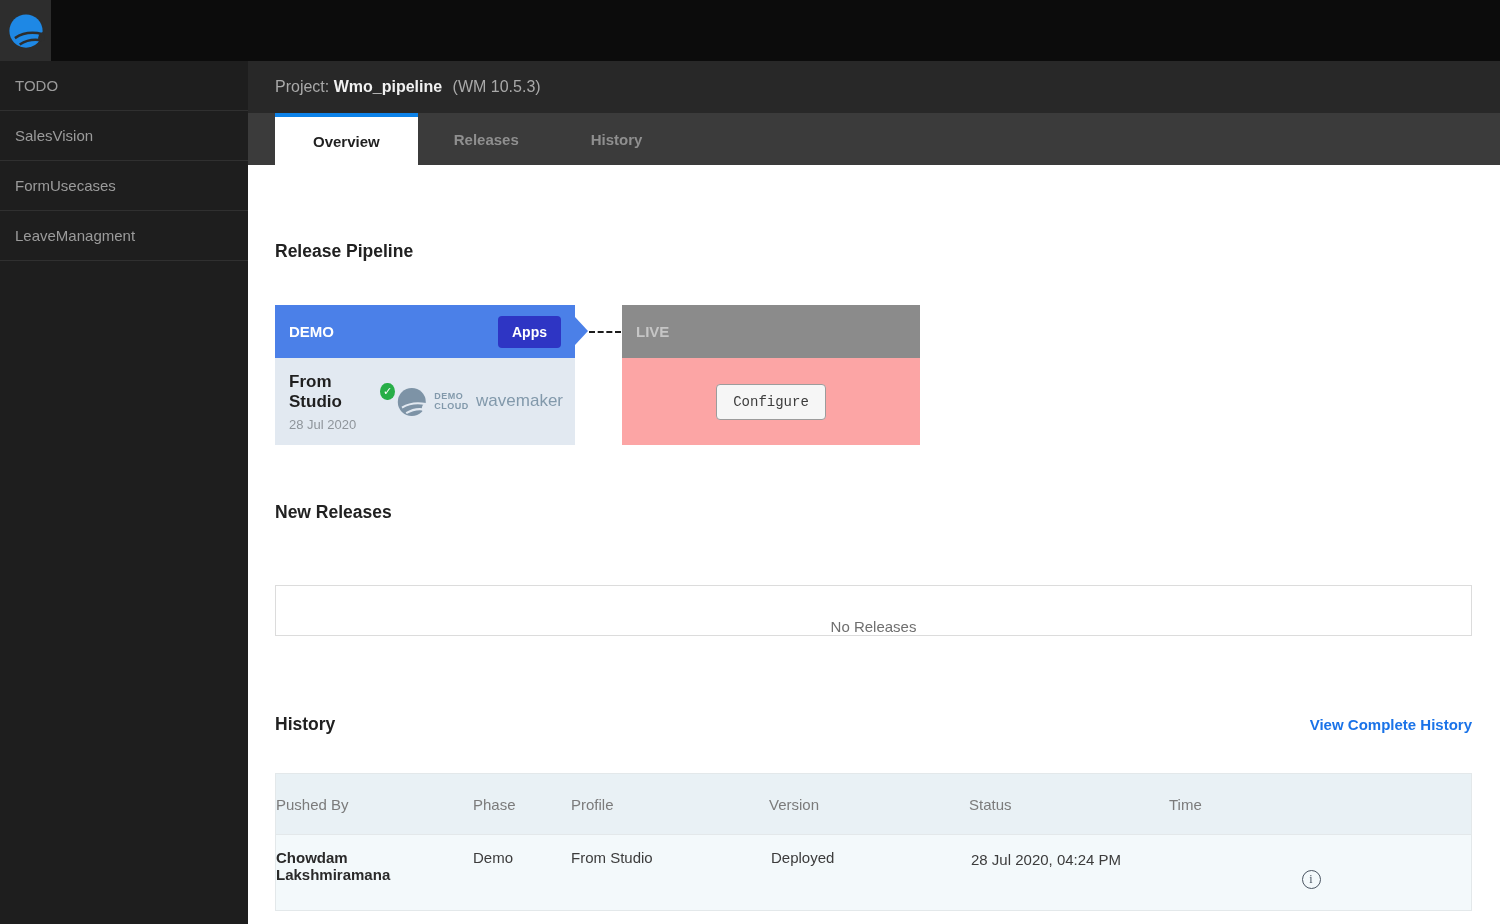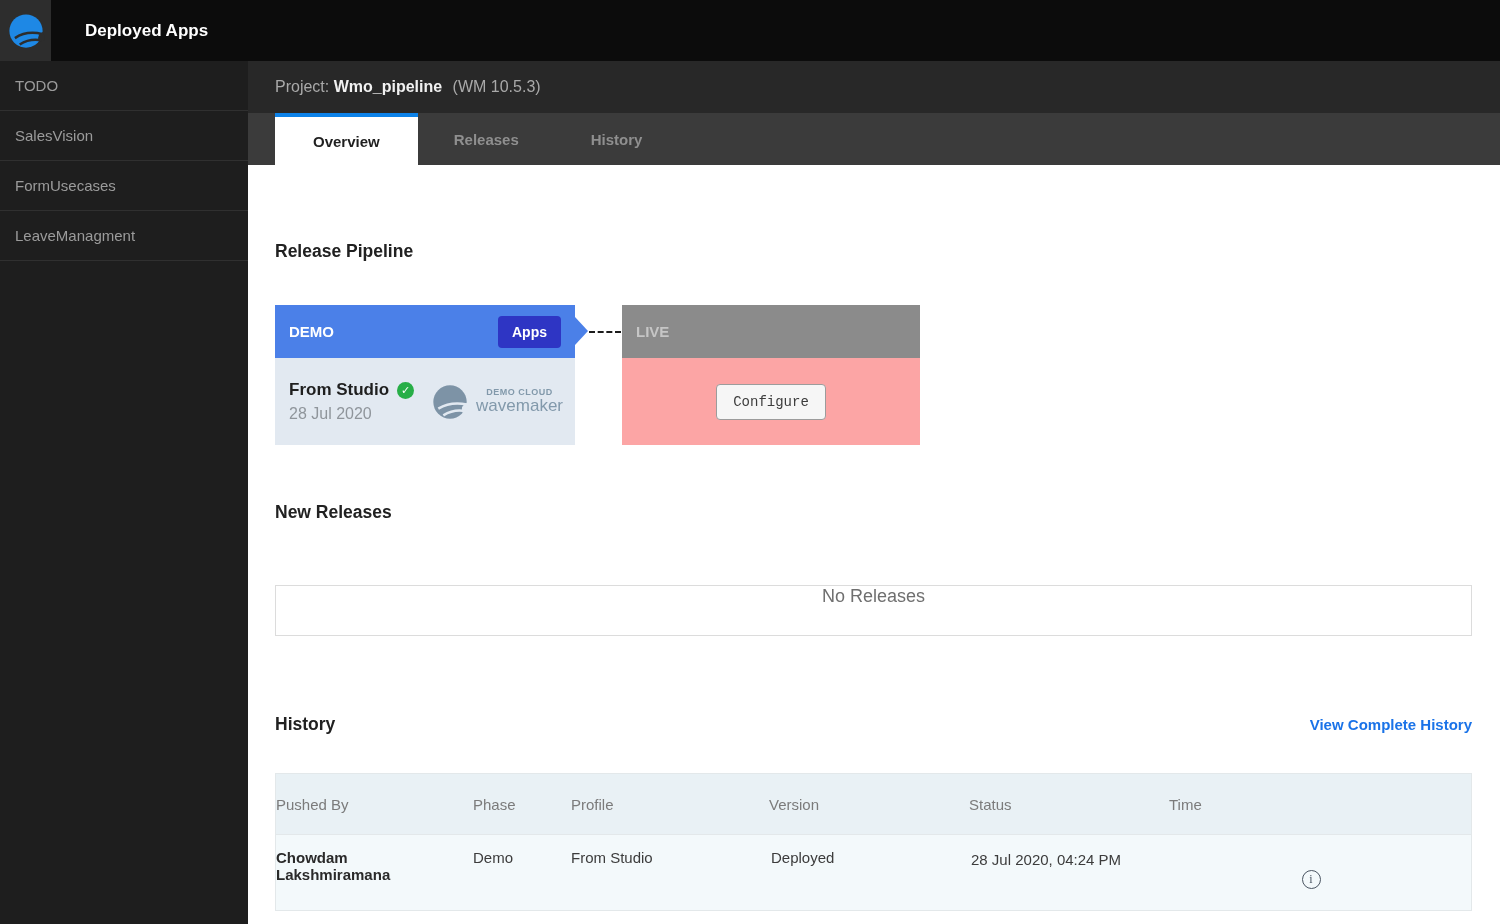--- a/index.html
+++ b/index.html
@@ -49,32 +49,32 @@
   .demo-arrow { position:absolute; right:-13px; top:12px; width:0; height:0;
     border-top:14px solid transparent; border-bottom:14px solid transparent; border-left:13px solid #4b80e8; }
   .connector { position:absolute; left:314px; top:26px; width:32px; border-top:2px dashed #1c1c1c; }
   .demo-body { height:87px; background:#e2e9f1; display:flex; align-items:center; padding:0 12px 0 14px; }
   .live-body { height:87px; background:#fca5a5; display:flex; align-items:center; justify-content:center;font-family:Liberation Mono, monospace; }
   .from-block { display:flex; flex-direction:column; }
   .from-line { display:flex; align-items:center; gap:8px; }
   .from-studio { font-size:17px; font-weight:bold; color:#1f1f1f; }
   .check-badge { width:17px; height:17px; border-radius:50%; background:#27ae47; color:#ffffff;
     font-size:11px; font-weight:bold; display:flex; align-items:center; justify-content:center; }
-  .push-date { font-size:16px; color:#8f959b; margin-top:5px; }
+  .push-date { font-size:13px; color:#8f959b; margin-top:5px; }
   .card-logo { margin-left:auto; display:flex; align-items:center; gap:6px; }
-  .logo-texts { display:flex; flex-direction:column; line-height:1.05;text-align:center; }
+  .logo-texts { display:flex; flex-direction:row; line-height:1.05; }
   .logo-line1 { font-size:9px; font-weight:bold; letter-spacing:0.5px; color:#8299ab; }
   .logo-line2 { font-size:17px; color:#8299ab; }
   .configure-btn { background:#f6f6f6; border:1px solid #9c9c9c; border-radius:4px; color:#3c3c3c;
     font-size:14px; padding:9px 16px; cursor:pointer; font-family:inherit; }
 
   
   h2.sect.nr { margin-top:57px; }
   .empty-box { margin-top:62px; height:51px; border:1px solid #dcdcdc; display:flex;
-    align-items:flex-start; justify-content:center; font-size:18px; color:#6f6f6f; }
+    align-items:flex-end; justify-content:center; font-size:15px; color:#6f6f6f; }
 
   
   .history-head { margin-top:78px; display:flex; align-items:center; justify-content:space-between; }
   .history-link { color:#1a73e8; font-size:15px; font-weight:bold; text-decoration:none; cursor:pointer; }
   .table { margin-top:38px; border:1px solid #e3e8ea; }
   .thead { display:flex; background:#e9f1f5; height:60px; align-items:center; }
   .trow { display:flex; background:#f3f9fb; min-height:76px; align-items:center; border-top:1px solid #e3e8ea; }
   .cell { font-size:15px; color:#7b7b7b; }
   .trow .cell { color:#3c3c3c; padding-top:14px; padding-bottom:14px; align-self:flex-start; }
   .c-pushedby { width:197px; } .c-phase { width:98px; } .c-profile { width:198px; }
@@ -92,21 +92,20 @@
 
 <div class="topbar">
   <div class="logo-box">
     <svg width="38" height="38" viewBox="0 0 48 48">
       <circle cx="24" cy="24" r="21" fill="#1e88e5"></circle>
       <path d="M10 33 Q 25 23 45 28" stroke="#2d2d2d" stroke-width="3.2" fill="none"></path>
       <path d="M16 41 Q 29 33 44 36" stroke="#2d2d2d" stroke-width="3.2" fill="none"></path>
       <path d="M46 25 q -9 3 -6 12 L 48 36 Z" fill="#2d2d2d"></path>
     </svg>
   </div>
-  <div class="topbar-title">Deployed Apps</div>
 </div>
 
 <aside class="sidebar">
   <div class="side-item">
     <span>TODO</span>
   </div>
   <div class="side-item">
     <span>SalesVision</span>
   </div>
   <div class="side-item">

